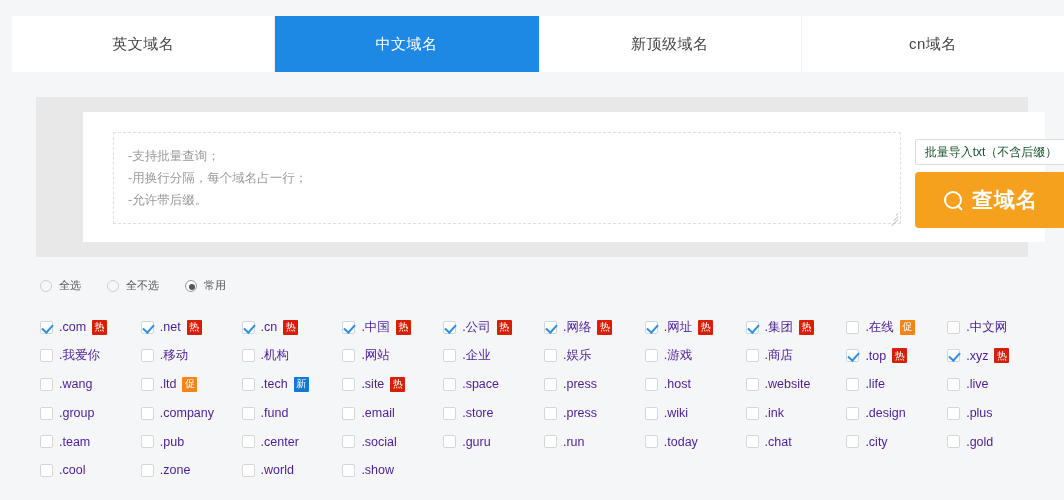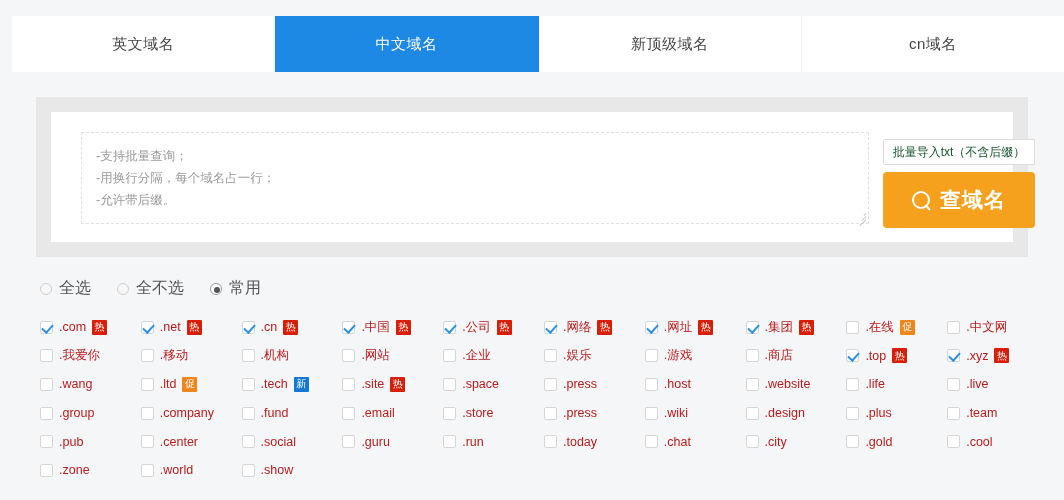--- a/index.html
+++ b/index.html
@@ -48,20 +48,21 @@
     position: absolute;
     left: 36px; top: 97px;
     width: 992px; height: 160px;
     background: #e8e8e8;
     padding: 15px;
   }
   .query-inner {
     width: 100%; height: 100%;
     background: #ffffff;
     position: relative;
+    margin-left: 32px;
   }
   .ta-wrap {
     position: absolute;
     left: 30px; top: 20px;
     width: 788px; height: 92px;
   }
   textarea.bulk {
     width: 100%; height: 100%;
     border: 1px dashed #e0e0e0;
     resize: none;
@@ -156,21 +157,21 @@
     left: 40px; top: 278px;
     display: flex;
     align-items: center;
     gap: 26px;
   }
   .radio-item {
     display: flex;
     align-items: center;
     gap: 7px;
     cursor: pointer;
-    font-size: 16px;
+    font-size: 11px;
     color: #555;
   }
   .rd {
     width: 12px; height: 12px;
     border-radius: 50%;
     border: 1px solid #cfcfcf;
     background: #f7f7f7;
     position: relative;
     flex: none;
   }
@@ -214,21 +215,21 @@
   .cell.checked .cb { border-color: #cfd8dc; }
   .cell.checked .cb::after {
     content: "";
     position: absolute;
     left: 3px; top: 0px;
     width: 5px; height: 9px;
     border: solid #2f8fe0;
     border-width: 0 2px 2px 0;
     transform: rotate(42deg);
   }
-  .label { color: #b91c1c; }
+  .label { color: #4c1d95; }
   .badge {
     display: inline-flex;
     align-items: center;
     justify-content: center;
     width: 15px; height: 15px;
     font-size: 10px;
     color: #fff;
     border-radius: 1px;
     line-height: 1;
     flex: none;
@@ -452,20 +453,24 @@
     <div class="cell">
       <span class="cb"></span>
       <span class="label">.press</span>
     </div>
     <div class="cell">
       <span class="cb"></span>
       <span class="label">.wiki</span>
     </div>
     <div class="cell">
       <span class="cb"></span>
+      <span class="label">.ink</span>
+    </div>
+    <div class="cell">
+      <span class="cb"></span>
       <span class="label">.design</span>
     </div>
     <div class="cell">
       <span class="cb"></span>
       <span class="label">.plus</span>
     </div>
     <div class="cell">
       <span class="cb"></span>
       <span class="label">.team</span>
     </div>

